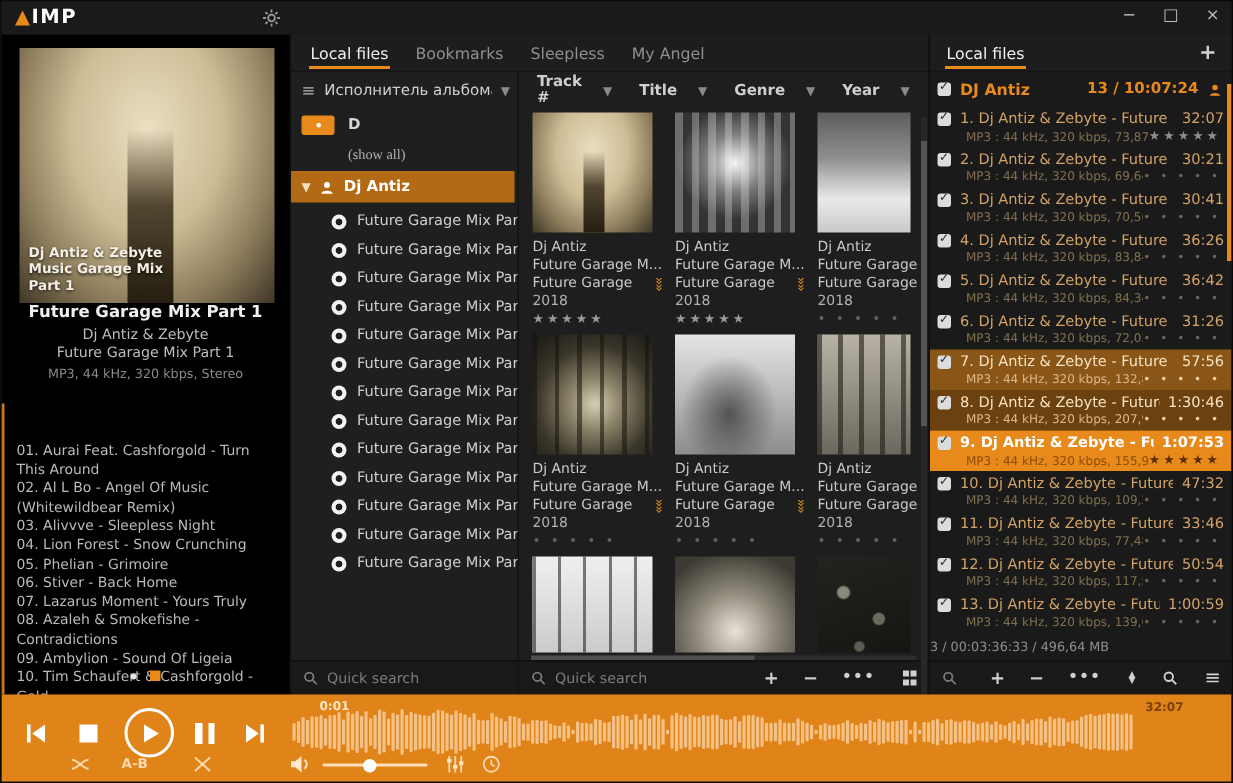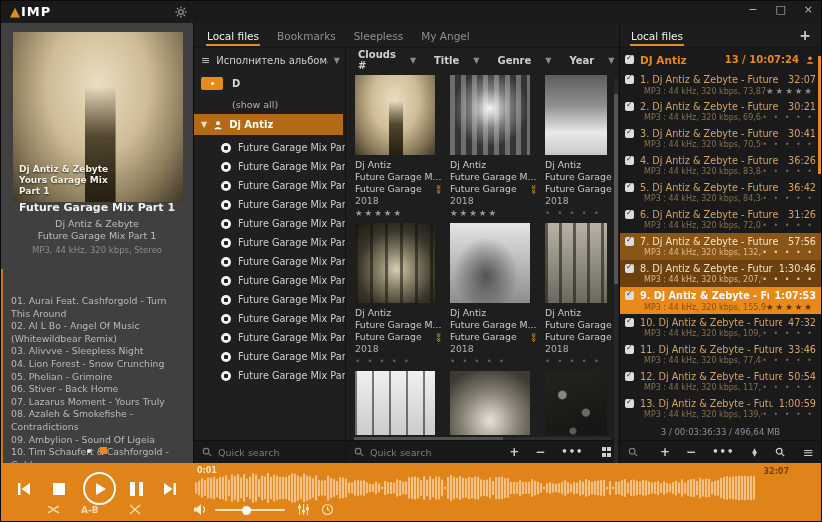--- a/index.html
+++ b/index.html
@@ -13,21 +13,21 @@
   .logo .tri{color:#e8891c;font-size:13px;line-height:13px;}
   .logo .txt{color:#fff;font-weight:bold;font-size:13px;letter-spacing:1px;}
   .gear{position:absolute;left:174px;top:5px;width:12px;height:12px;color:#9a9a9a;}
   .winbtns{position:absolute;right:8px;top:2px;display:flex;gap:18px;color:#bdbdbd;font-size:11px;}
   .winbtns span{cursor:default;}
 
   
   .main{display:flex;height:440px;}
 
   
-  .left{width:192px;background:#404040;position:relative;flex:none;padding:4px 0 0 0;}
+  .left{width:192px;background:#000000;position:relative;flex:none;padding:4px 0 0 0;}
   .art{position:absolute;left:12px;top:5px;width:170px;height:170px;overflow:hidden;}
   .art .overlay{position:absolute;left:6px;bottom:5px;color:#f5f0e6;font-size:9px;line-height:11px;font-weight:bold;text-shadow:0 1px 2px rgba(0,0,0,.7);}
   .np-meta{position:absolute;left:0;top:178px;width:192px;text-align:center;}
   .np-title{color:#f0f0f0;font-weight:bold;font-size:11px;}
   .np-artist{color:#bdbdbd;font-size:9.5px;margin-top:4px;}
   .np-album{color:#bdbdbd;font-size:9.5px;margin-top:1px;}
   .np-format{color:#8a8a8a;font-size:8.5px;margin-top:4px;}
   .tracklist{position:absolute;left:10px;top:272px;width:176px;color:#b9b9b9;font-size:9.3px;line-height:12.6px;}
   .pager{position:absolute;left:0;top:424px;width:192px;display:flex;justify-content:center;align-items:center;gap:9px;}
   .pager .dot{width:4px;height:4px;border-radius:50%;background:#e6e6e6;}
@@ -45,21 +45,21 @@
   
   .tree{width:152px;flex:none;background:#1f1f1f;display:flex;flex-direction:column;border-right:1px solid #131313;}
   .tree-head{height:24px;display:flex;align-items:center;gap:6px;padding:0 5px 0 7px;color:#cfcfcf;font-size:10px;}
   .hamburger{color:#b5b5b5;font-size:11px;}
   .tree-head .lbl{flex:1;white-space:nowrap;overflow:hidden;}
   .caret{color:#8a8a8a;font-size:8px;}
   .letter-row{height:22px;display:flex;align-items:center;gap:9px;padding-left:7px;}
   .letter-badge{width:22px;height:13px;background:#e8891c;border-radius:2px;display:flex;align-items:center;justify-content:center;}
   .letter-badge i{width:3px;height:3px;border-radius:50%;background:#fff;}
   .letter{color:#d5d5d5;font-size:10px;font-weight:bold;}
-  .showall{height:20px;display:flex;align-items:center;padding-left:38px;color:#b2b2b2;font-size:9.5px;}
+  .showall{height:20px;display:flex;align-items:center;padding-left:38px;color:#b2b2b2;font-size:9.5px;font-family:Liberation Serif, serif;}
   .artist-row{height:21px;margin-right:2px;background:#b26b14;color:#fff;display:flex;align-items:center;gap:6px;padding-left:7px;font-size:10px;font-weight:bold;}
   .artist-row .caret{color:#f5e0c0;}
   .tree-items{flex:1;overflow:hidden;padding-top:3px;}
   .titem{height:19px;display:flex;align-items:center;gap:7px;padding-left:27px;color:#cfcfcf;font-size:9.7px;white-space:nowrap;}
   .disc{width:10px;height:10px;flex:none;border-radius:50%;background:radial-gradient(circle,#1f1f1f 0 2px,#f2f2f2 2.5px);}
 
   
   .albums{flex:1;display:flex;flex-direction:column;background:#1e1e1e;position:relative;min-width:0;}
   .col-head{height:24px;display:flex;align-items:center;padding-left:12px;gap:0;}
   .col-head .col{display:flex;align-items:center;gap:14px;color:#cfcfcf;font-size:10px;font-weight:bold;}
@@ -114,21 +114,21 @@
   .rate.dots{color:#6f6355;font-size:8px;}
   .plrow.selected{background:#8a5617;}
   .plrow.selected2{background:#6b4110;}
   .plrow.selected .title,.plrow.selected .time,.plrow.selected2 .title,.plrow.selected2 .time{color:#f7e3c2;}
   .plrow.selected .info,.plrow.selected2 .info{color:#dcb888;}
   .plrow.selected .rate.dots,.plrow.selected2 .rate.dots{color:#f2d2a2;}
   .plrow.playing{background:#e8891c;}
   .plrow.playing .title,.plrow.playing .time{color:#fff;font-weight:bold;}
   .plrow.playing .info{color:#8a4d07;}
   .plrow.playing .rate.stars{color:#5c2d00;}
-  .pstatus{height:16px;text-align:center;color:#8f8f8f;font-size:8.5px;line-height:16px;}
+  .pstatus{height:16px;text-align:left;color:#8f8f8f;font-size:8.5px;line-height:16px;}
   .pl-scroll{position:absolute;right:0;top:33px;width:3px;height:118px;background:#e8891c;}
 
   .checkbox{width:9px;height:9px;flex:none;background:#dcdcdc;border-radius:2px;position:relative;}
   .checkbox:after{content:"✓";position:absolute;left:1px;top:-2px;font-size:8px;color:#2a2a2a;}
 
   
   .playerbar{height:60px;background:#e08419;position:relative;}
   .tbtn{position:absolute;color:#fff;}
   .stopsq{width:12px;height:12px;background:#fff;}
   .playcirc{width:33px;height:33px;border:2.5px solid #fff;border-radius:50%;display:flex;align-items:center;justify-content:center;}
@@ -170,21 +170,21 @@
       <span>×</span>
     </div>
   </div>
 
   <div class="main">
 
     <div class="left">
       <div class="art cov-main">
         <div class="overlay">
           <div>Dj Antiz &amp; Zebyte</div>
-          <div>Yours Garage Mix</div>
+          <div>Music Garage Mix</div>
           <div>Part 1</div>
         </div>
       </div>
       <div class="np-meta">
         <div class="np-title">Future Garage Mix Part 1</div>
         <div class="np-artist">Dj Antiz &amp; Zebyte</div>
         <div class="np-album">Future Garage Mix Part 1</div>
         <div class="np-format">MP3, 44 kHz, 320 kbps, Stereo</div>
       </div>
       <div class="tracklist" id="tracklist">
@@ -295,21 +295,21 @@
               <circle cx="5" cy="5" r="3.4" fill="none" stroke="#7d7d7d" stroke-width="1.4"></circle>
                 <line x1="7.7" y1="7.7" x2="11" y2="11" stroke="#7d7d7d" stroke-width="1.4"></line>
             </svg>
             <span class="qtext">Quick search</span>
           </div>
         </div>
 
         <div class="albums">
           <div class="col-head" id="colHead">
               <span class="col">
-                <span class="name">Clouds #</span>
+                <span class="name">Track #</span>
                 <span class="caret">▼</span>
               </span>
               <span class="col">
                 <span class="name">Title</span>
                 <span class="caret">▼</span>
               </span>
               <span class="col">
                 <span class="name">Genre</span>
                 <span class="caret">▼</span>
               </span>
@@ -651,21 +651,21 @@
       </g>
     </svg>
     <span class="ab" style="left:80px;top:42px">A-B</span>
     <svg class="tbtn" style="left:128px;top:41px" width="12" height="11" viewBox="0 0 12 11">
       <g stroke="rgba(255,233,200,.85)" stroke-width="1.3">
         <line x1="1" y1="1" x2="11" y2="10"></line>
           <line x1="11" y1="1" x2="1" y2="10"></line>
       </g>
     </svg>
 
-    <span class="wave-elapsed" style="left:196px;top:3px">0:01</span>
+    <span class="wave-elapsed" style="left:212px;top:3px">0:01</span>
     <span class="wave-total" style="right:32px;top:4px">32:07</span>
     <svg id="wave" style="position:absolute;left:192px;top:6px" width="566" height="38">
         <rect x="2" y="13.2" width="2.1" height="11.6" fill="#f5c187" rx="0.8"></rect>
         <rect x="5" y="11.6" width="2.1" height="14.8" fill="#f5c187" rx="0.8"></rect>
         <rect x="8" y="9.2" width="2.1" height="19.6" fill="#f5c187" rx="0.8"></rect>
         <rect x="11" y="11.0" width="2.1" height="16.1" fill="#f5c187" rx="0.8"></rect>
         <rect x="14" y="8.5" width="2.1" height="21.1" fill="#f5c187" rx="0.8"></rect>
         <rect x="17" y="8.6" width="2.1" height="20.9" fill="#f5c187" rx="0.8"></rect>
         <rect x="20" y="7.6" width="2.1" height="22.9" fill="#f5c187" rx="0.8"></rect>
         <rect x="23" y="9.8" width="2.1" height="18.4" fill="#f5c187" rx="0.8"></rect>

